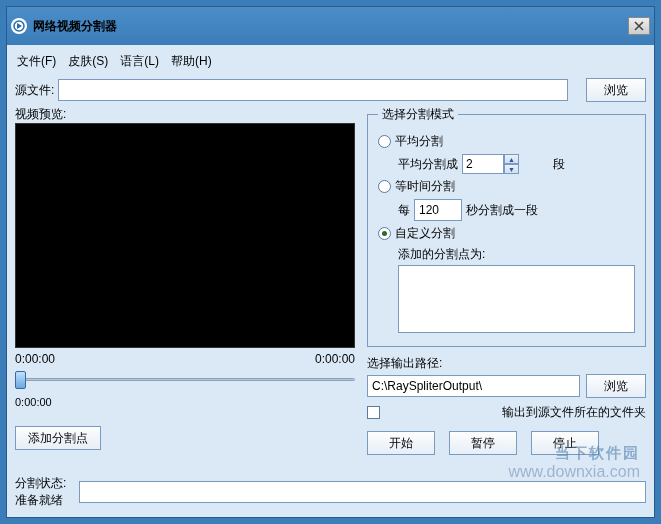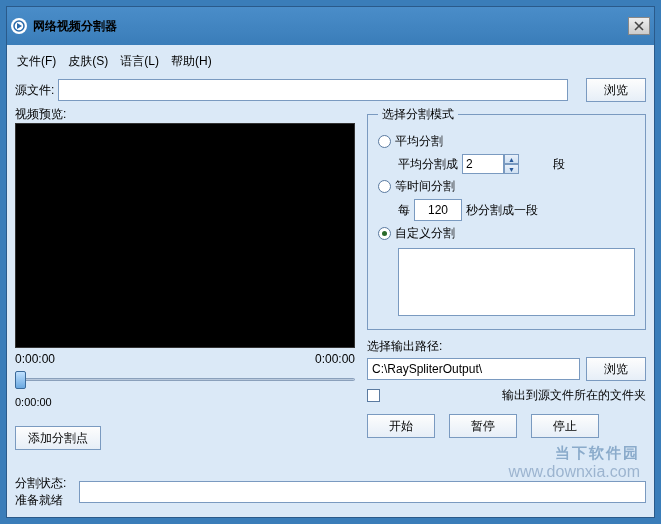--- a/index.html
+++ b/index.html
@@ -31,21 +31,21 @@
 fieldset { border: 1px solid #7a9ac0; padding: 6px 10px 10px; margin: 0; }
 legend { padding: 0 4px; }
 .radio-row { display: flex; align-items: center; gap: 4px; margin: 4px 0; }
 .radio { width: 13px; height: 13px; border: 1px solid #5a7aa0; border-radius: 50%; background: #fff; display: inline-flex; align-items: center; justify-content: center; cursor: pointer; }
 .radio.sel::after { content: ""; width: 5px; height: 5px; background: #2a6a2a; border-radius: 50%; }
 .indent { margin-left: 20px; display: flex; align-items: center; gap: 4px; }
 .spinner { display: inline-flex; }
 .spinner input { width: 42px; height: 20px; border: 1px solid #7a9ac0; text-align: left; padding: 0 3px; }
 .spin-btns { display: flex; flex-direction: column; }
 .spin-btns div { width: 15px; height: 10px; border: 1px solid #7a9ac0; background: linear-gradient(#e8f0fa,#cfe0f2); font-size: 7px; display: flex; align-items: center; justify-content: center; cursor: pointer; color: #2a5a9a; line-height: 1; }
-.txt-small { width: 48px; height: 20px; border: 1px solid #7a9ac0; text-align: center; }
+.txt-small { width: 48px; height: 20px; border: 1px solid #7a9ac0; text-align: left; }
 .points-area { width: 100%; height: 68px; border: 1px solid #7a9ac0; background: #fff; margin-top: 2px; resize: none; }
 .out-label { margin-top: 8px; }
 .out-row { display: flex; gap: 6px; align-items: center; margin-top: 2px; }
 .checkbox { width: 13px; height: 13px; border: 1px solid #5a7aa0; background: #fff; display: inline-block; cursor: pointer; }
 .chk-row { display: flex; align-items: center; margin-top: 6px; justify-content: space-between; }
 .action-row { display: flex; gap: 14px; margin-top: 10px; }
 .action-row .btn { min-width: 68px; }
 .status-row { display: flex; align-items: center; gap: 4px; margin-top: 10px; }
 .status-field { flex: 1; height: 22px; border: 1px solid #7a9ac0; background: #fff; padding: 0 4px; }
 .watermark { position: absolute; right: 14px; bottom: 36px; text-align: right; opacity: 0.55; pointer-events: none; }
@@ -134,20 +134,21 @@
             <span>每</span>
             <input type="text" class="txt-small" value="120" style="">
             <span>秒分割成一段</span>
           </div>
 
           <div class="radio-row">
             <span class="radio sel"></span>
             <span>自定义分割</span>
           </div>
           <div class="indent" style="display:block">
+            <div>添加的分割点为:</div>
             <textarea class="points-area" style=""></textarea>
           </div>
         </fieldset>
 
         <div class="out-label">选择输出路径:</div>
         <div class="out-row">
           <input type="text" style="flex: 1 1 0%;" value="C:\RaySpliterOutput\">
           <button class="btn">浏览</button>
         </div>
         <div class="chk-row">

